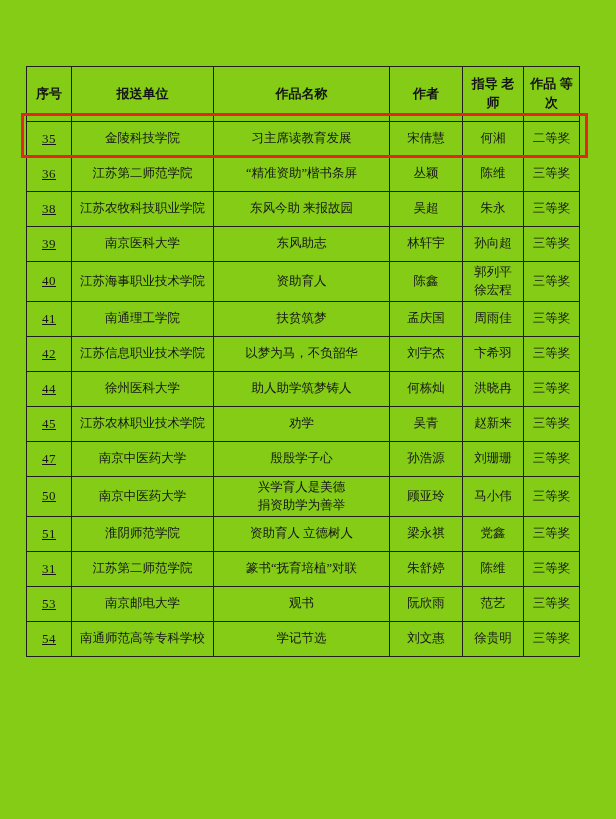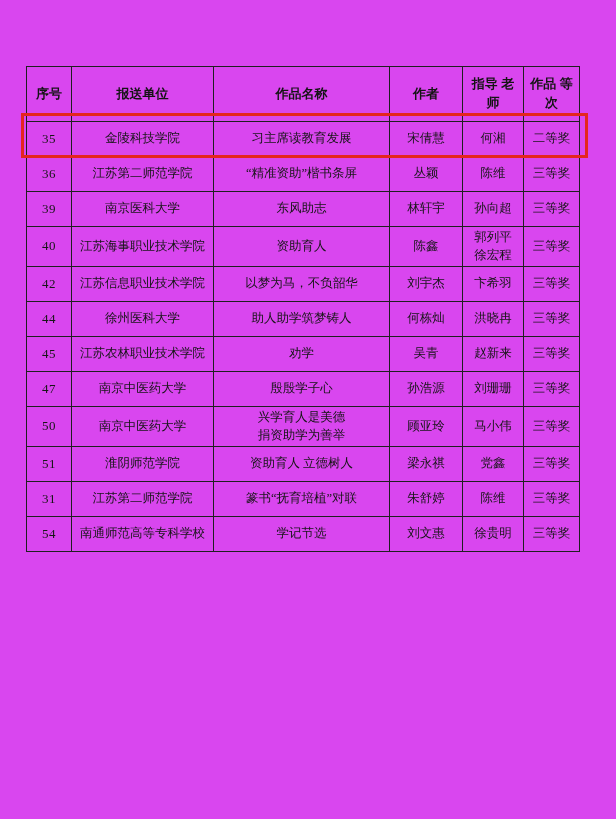--- a/index.html
+++ b/index.html
@@ -4,21 +4,21 @@
 <style>
   html,body{margin:0;padding:0;}
   body{
     width:616px;height:819px;
     background:#ffffff;
     position:relative;
     font-family:"Liberation Serif","DejaVu Serif",serif;
     color:#111;
     overflow:hidden;
   }
-  .page{position:absolute;inset:0;background:#d946ef;}
+  .page{position:absolute;inset:0;background:#84cc16;}
   .table-wrap{position:absolute;left:26px;top:66px;}
   table{
     border-collapse:collapse;
     table-layout:fixed;
     width:553px;
   }
   th{
     font-family:"Liberation Sans","DejaVu Sans",sans-serif;
     font-weight:700;
     font-size:13px;
@@ -34,21 +34,21 @@
     border:1px solid #1f1f1f;
     font-size:12.5px;
     text-align:center;
     vertical-align:middle;
     height:30px;
     padding:2px 3px;
     line-height:1.4;
     white-space:pre-line;
     color:#161616;
   }
-  td.num{font-size:13px;letter-spacing:0.5px;}
+  td.num{font-size:13px;letter-spacing:0.5px;text-decoration:underline;}
   .hl-box{
     position:absolute;
     left:21px;top:113px;
     width:561px;height:39px;
     border:3px solid #e5251f;
     pointer-events:none;
     z-index:5;
   }
   col.c-no{width:45px;}
   col.c-unit{width:142px;}
@@ -97,37 +97,53 @@
           </tr>
           <tr>
             <td class="num">36</td>
             <td>江苏第二师范学院</td>
             <td>“精准资助”楷书条屏</td>
             <td>丛颖</td>
             <td>陈维</td>
             <td>三等奖</td>
           </tr>
           <tr>
+            <td class="num">38</td>
+            <td>江苏农牧科技职业学院</td>
+            <td>东风今助 来报故园</td>
+            <td>吴超</td>
+            <td>朱永</td>
+            <td>三等奖</td>
+          </tr>
+          <tr>
             <td class="num">39</td>
             <td>南京医科大学</td>
             <td>东风助志</td>
             <td>林轩宇</td>
             <td>孙向超</td>
             <td>三等奖</td>
           </tr>
           <tr>
             <td class="num">40</td>
             <td>江苏海事职业技术学院</td>
             <td>资助育人</td>
             <td>陈鑫</td>
             <td>郭列平
 徐宏程</td>
             <td>三等奖</td>
           </tr>
           <tr>
+            <td class="num">41</td>
+            <td>南通理工学院</td>
+            <td>扶贫筑梦</td>
+            <td>孟庆国</td>
+            <td>周雨佳</td>
+            <td>三等奖</td>
+          </tr>
+          <tr>
             <td class="num">42</td>
             <td>江苏信息职业技术学院</td>
             <td>以梦为马，不负韶华</td>
             <td>刘宇杰</td>
             <td>卞希羽</td>
             <td>三等奖</td>
           </tr>
           <tr>
             <td class="num">44</td>
             <td>徐州医科大学</td>
@@ -171,20 +187,28 @@
           </tr>
           <tr>
             <td class="num">31</td>
             <td>江苏第二师范学院</td>
             <td>篆书“抚育培植”对联</td>
             <td>朱舒婷</td>
             <td>陈维</td>
             <td>三等奖</td>
           </tr>
           <tr>
+            <td class="num">53</td>
+            <td>南京邮电大学</td>
+            <td>观书</td>
+            <td>阮欣雨</td>
+            <td>范艺</td>
+            <td>三等奖</td>
+          </tr>
+          <tr>
             <td class="num">54</td>
             <td>南通师范高等专科学校</td>
             <td>学记节选</td>
             <td>刘文惠</td>
             <td>徐贵明</td>
             <td>三等奖</td>
           </tr>
         </tbody>
     </table>
   </div>

